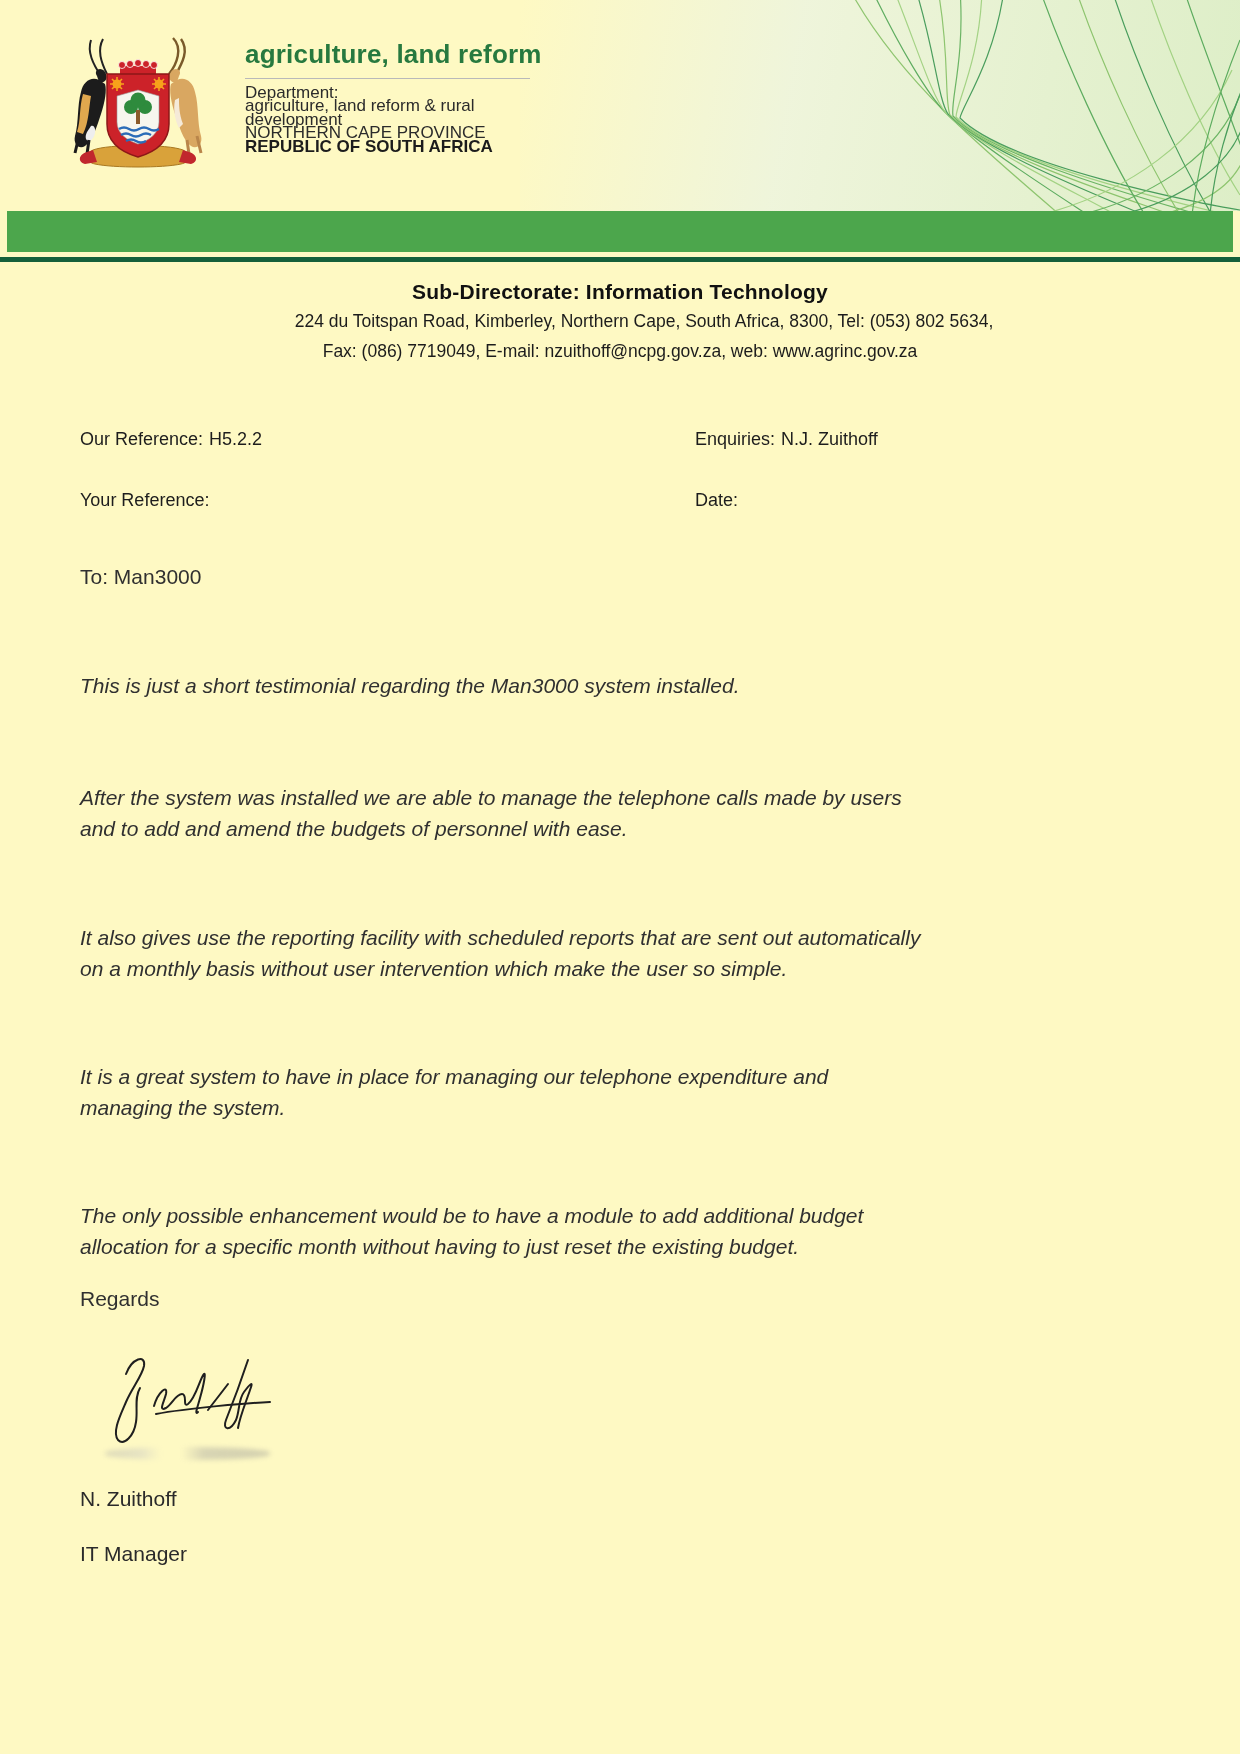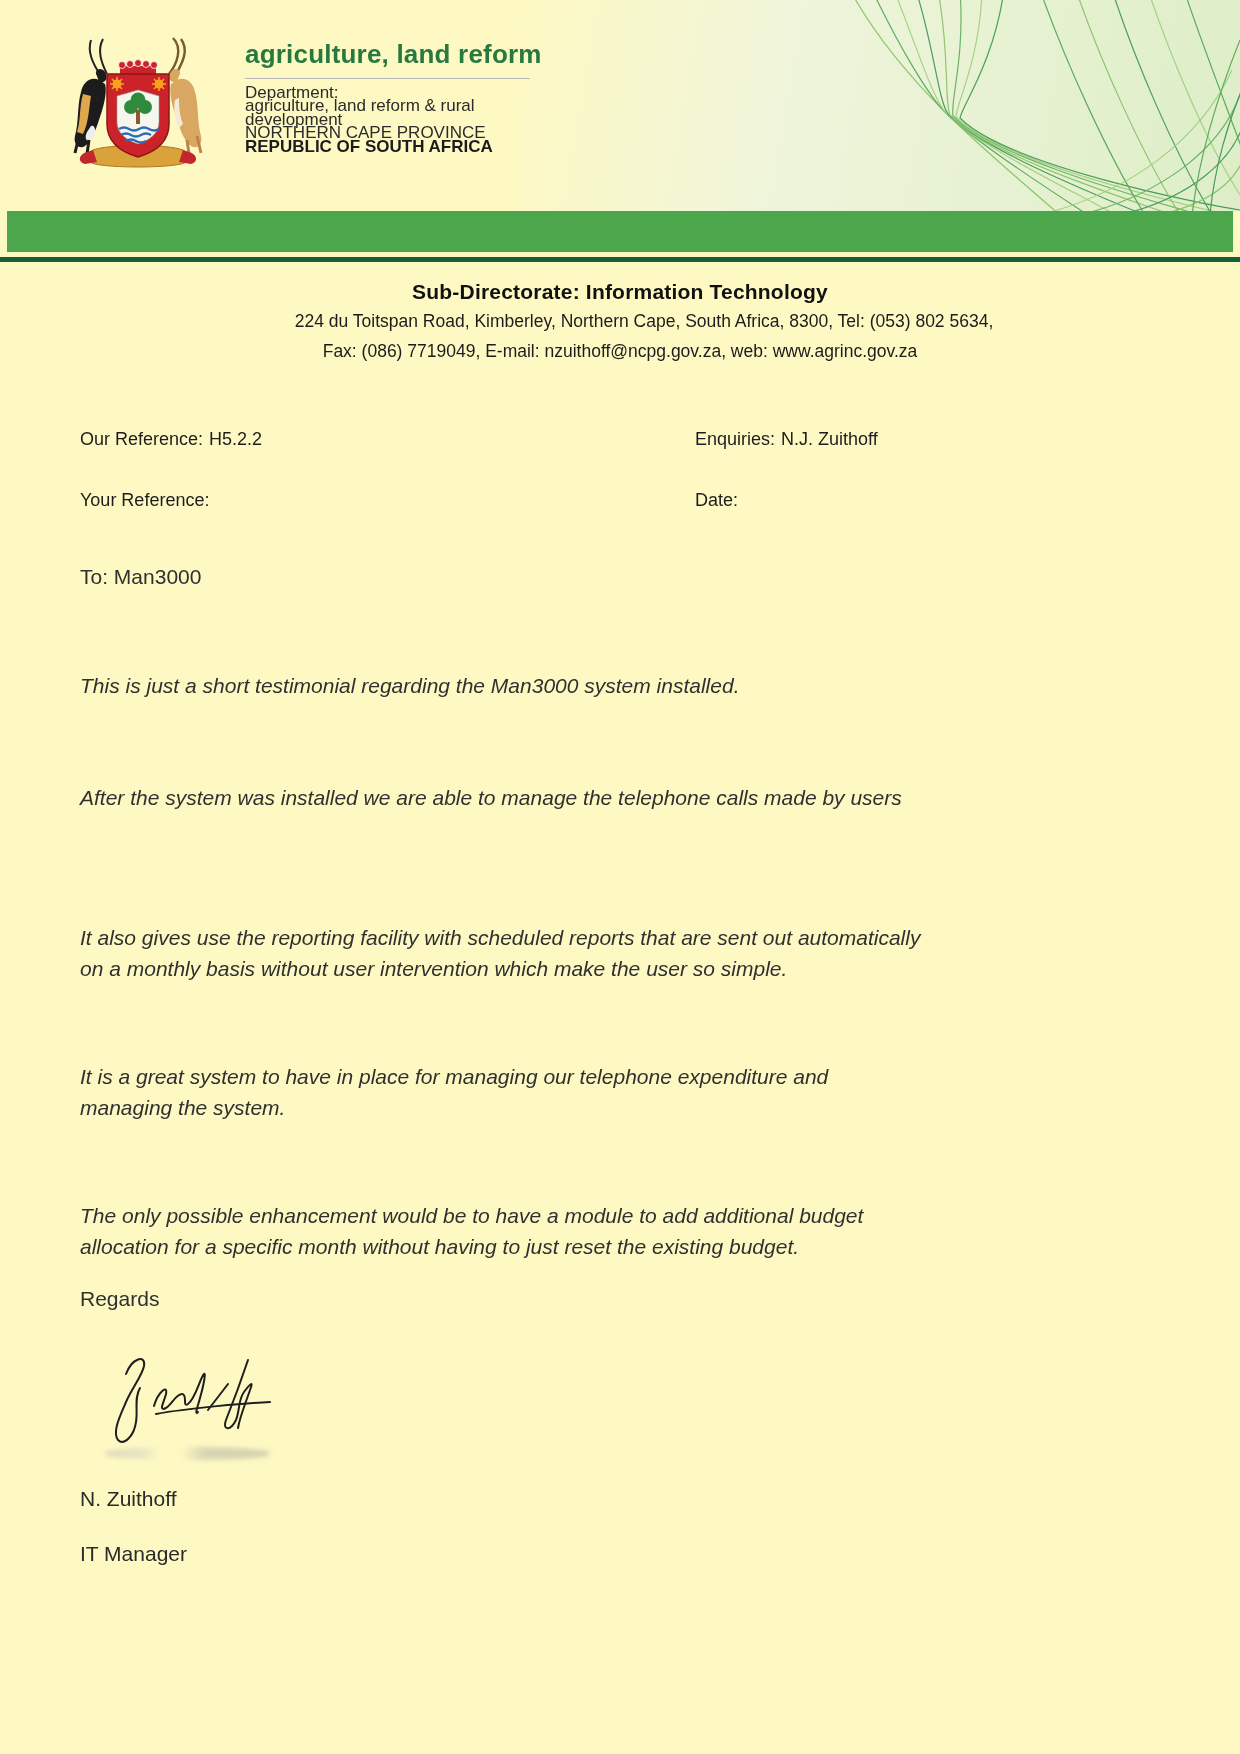--- a/index.html
+++ b/index.html
@@ -167,20 +167,21 @@
     <span>Date:</span><span class="val"></span>
   </div>
 
   <div class="recipient">To: Man3000</div>
 
   <div class="para p1">
     <div class="line">This is just a short testimonial regarding the Man3000 system installed.</div>
   </div>
   <div class="para p2">
     <div class="line">After the system was installed we are able to manage the telephone calls made by users</div>
+    <div class="line">and to add and amend the budgets of personnel with ease.</div>
   </div>
   <div class="para p3">
     <div class="line">It also gives use the reporting facility with scheduled reports that are sent out automatically</div>
     <div class="line">on a monthly basis without user intervention which make the user so simple.</div>
   </div>
   <div class="para p5">
     <div class="line">The only possible enhancement would be to have a module to add additional budget</div>
     <div class="line">allocation for a specific month without having to just reset the existing budget.</div>
   </div>
   <div class="para p4">

